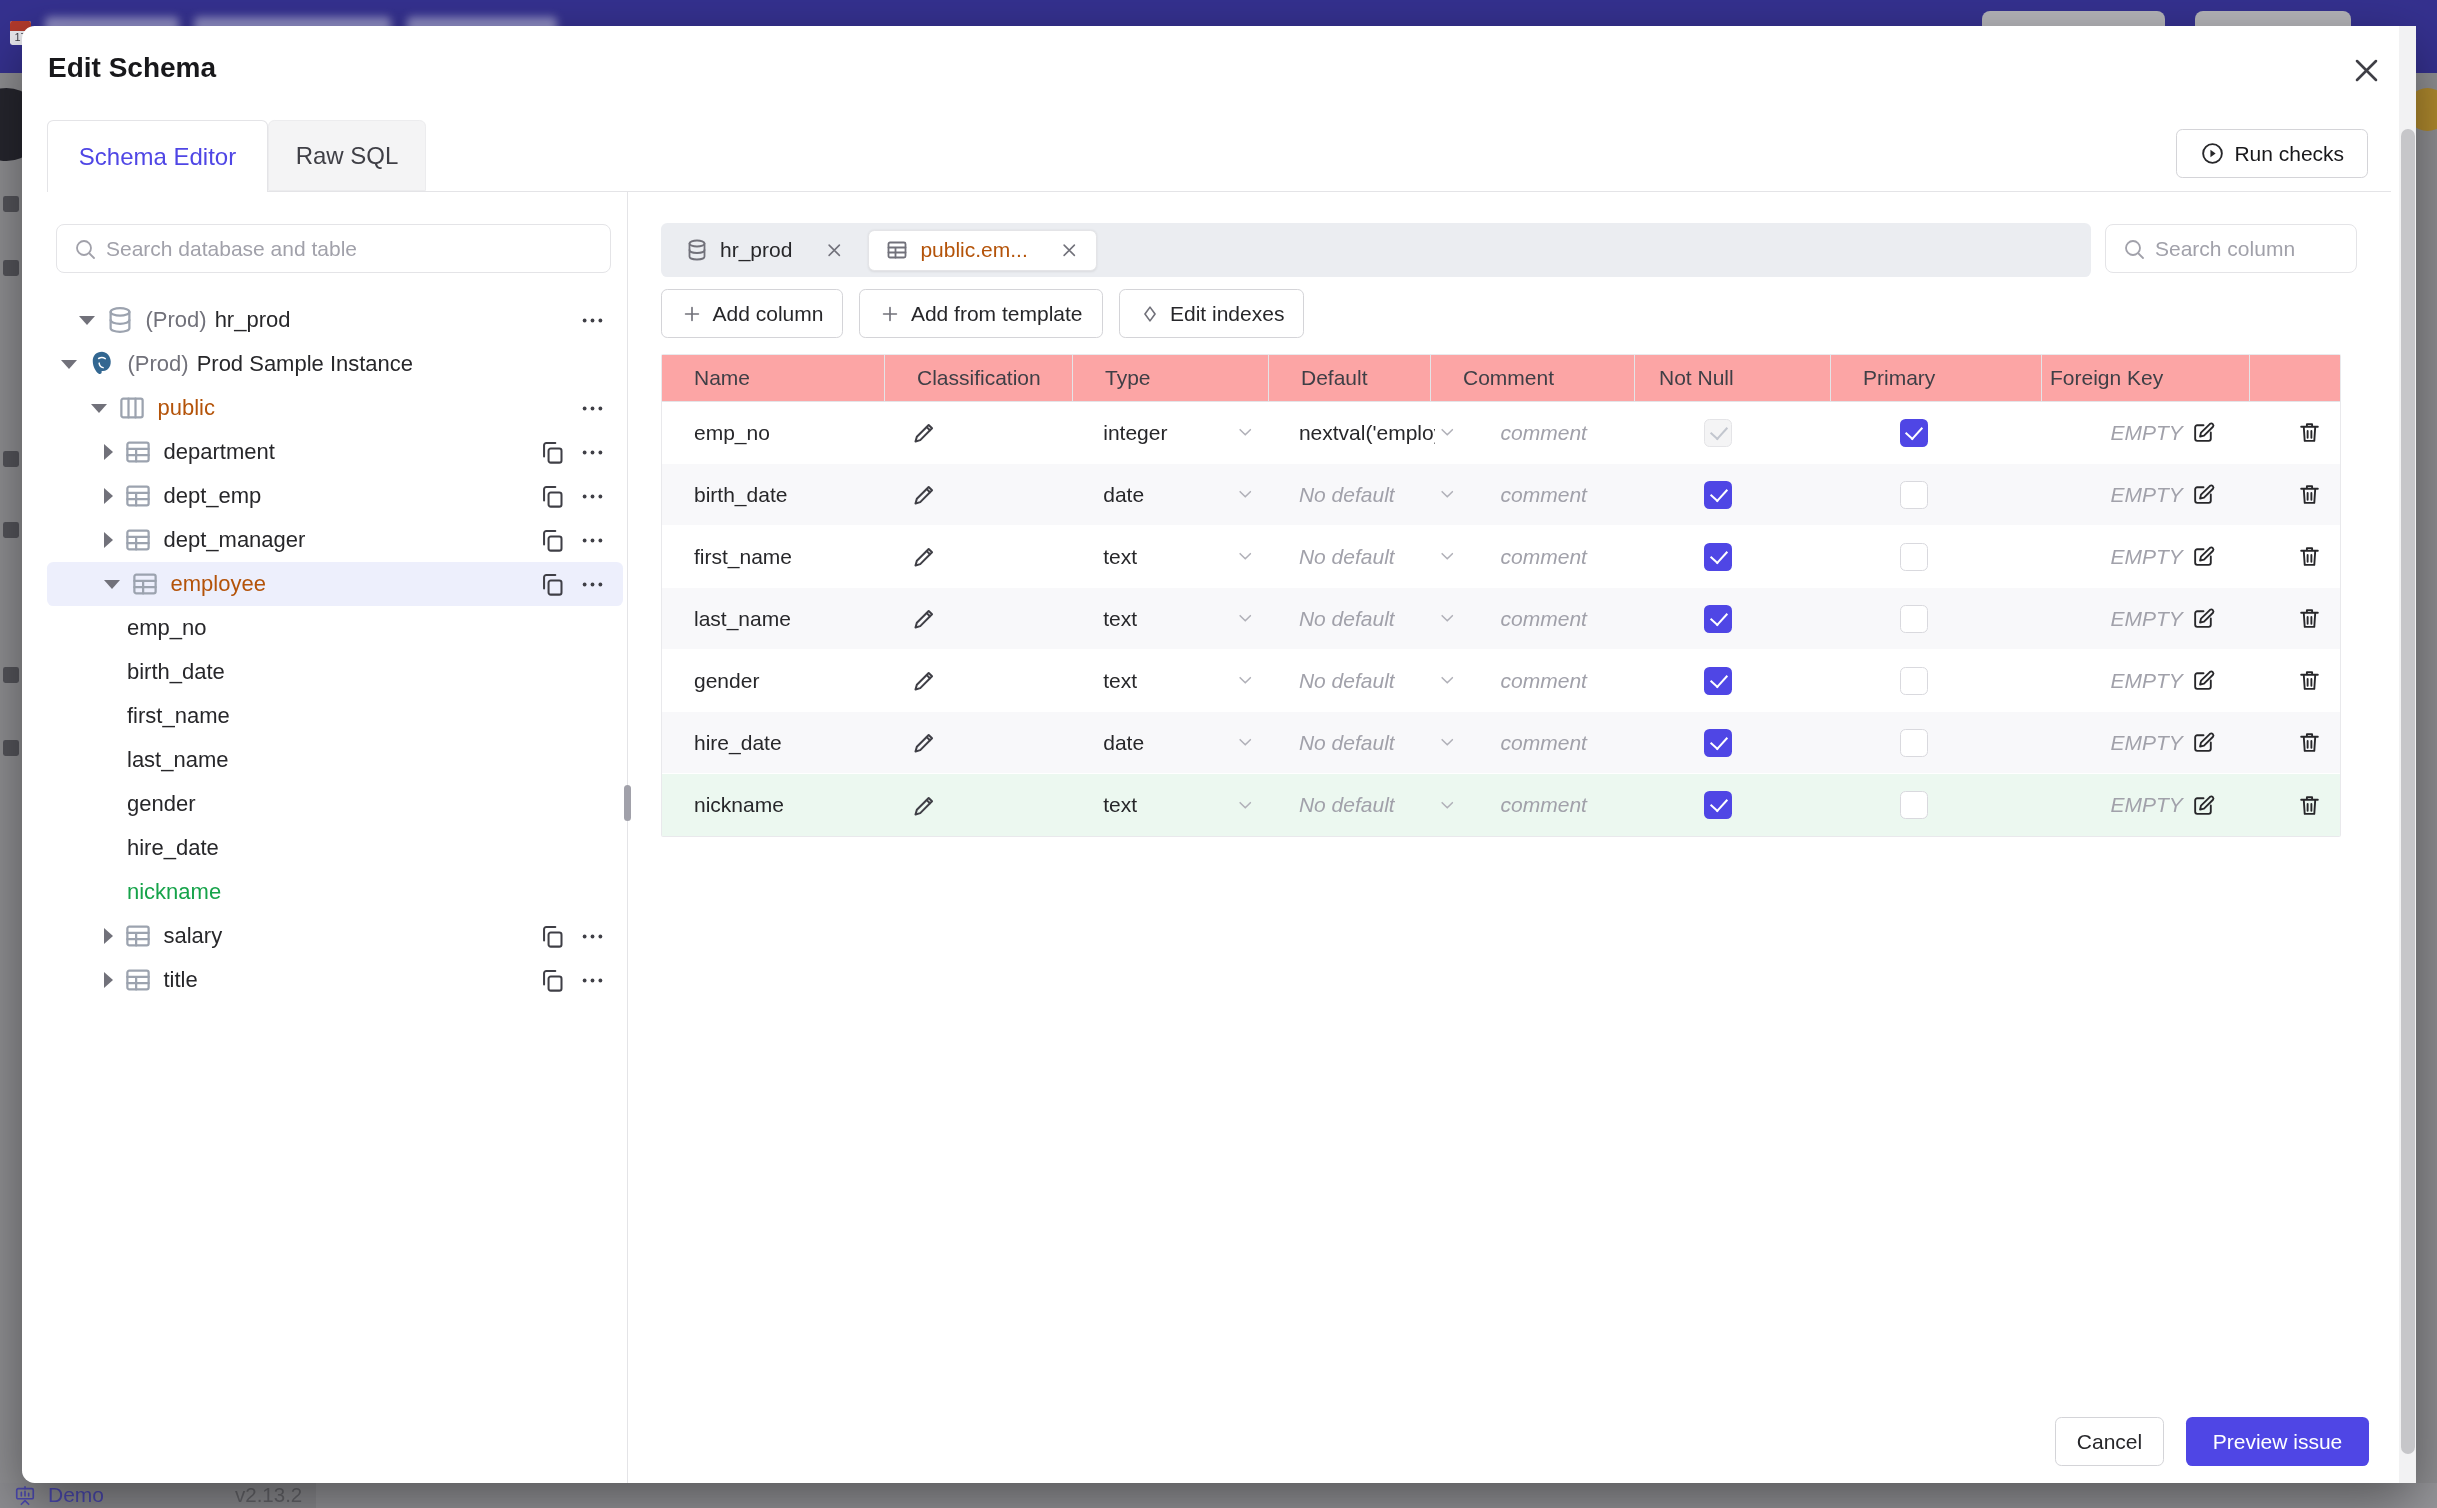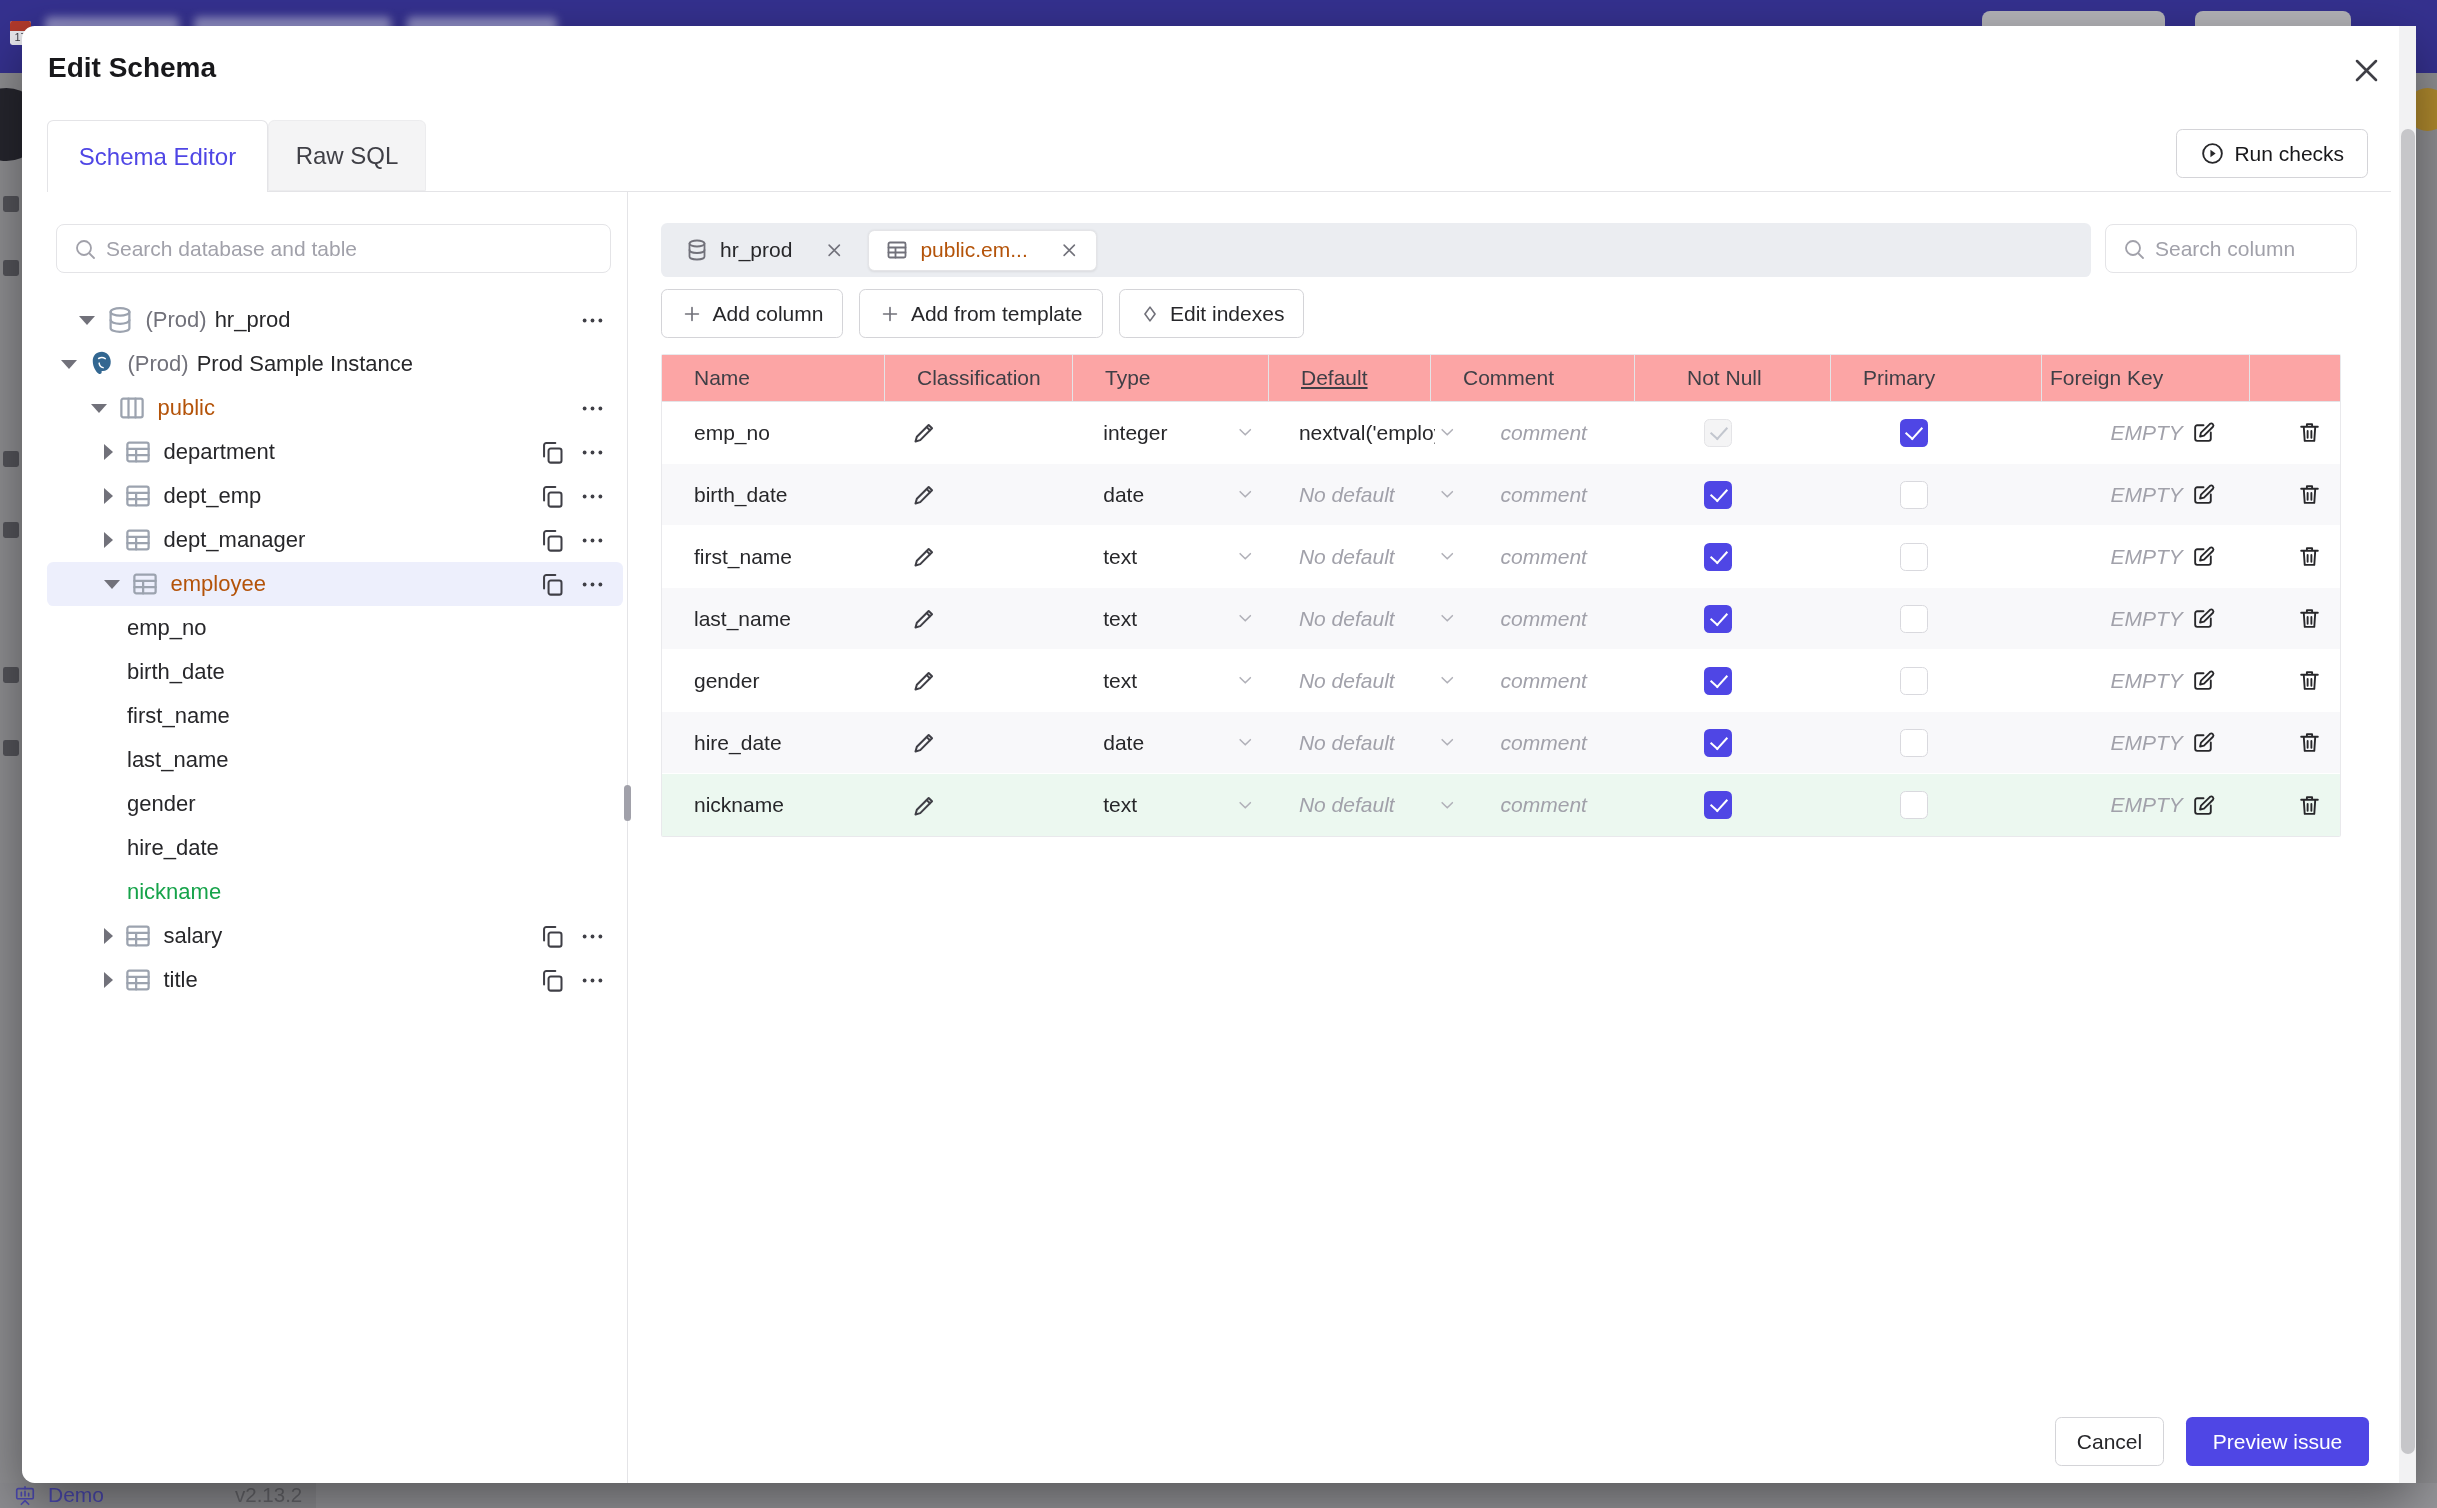--- a/index.html
+++ b/index.html
@@ -481,23 +481,23 @@
           </span>
         <span>Edit indexes</span>
       </div>
     </div>
 
     <div class="grid">
       <div class="ghead" id="ghead">
           <div class="gh" style="width: 222px;">Name</div>
           <div class="gh" style="width: 188px;">Classification</div>
           <div class="gh" style="width: 196px;">Type</div>
-          <div class="gh" style="width: 162px; text-decoration: underline;">Default</div>
+          <div class="gh" style="width: 162px;">Default</div>
           <div class="gh" style="width: 204px;">Comment</div>
-          <div class="gh" style="width: 196px; padding-left: 52px;">Not Null</div>
+          <div class="gh" style="width: 196px; padding-left: 24px;">Not Null</div>
           <div class="gh" style="width: 211px; padding-left: 32px;">Primary</div>
           <div class="gh" style="width: 208px; padding-left: 8px;">Foreign Key</div>
           <div class="gh" style="width: 54px;"></div>
         </div>
       <div id="gbody">
           <div class="grow">
             <div class="gc" style="width: 222px;">
               <span>emp_no</span>
             </div>
             <div class="gc" style="width: 188px;">

